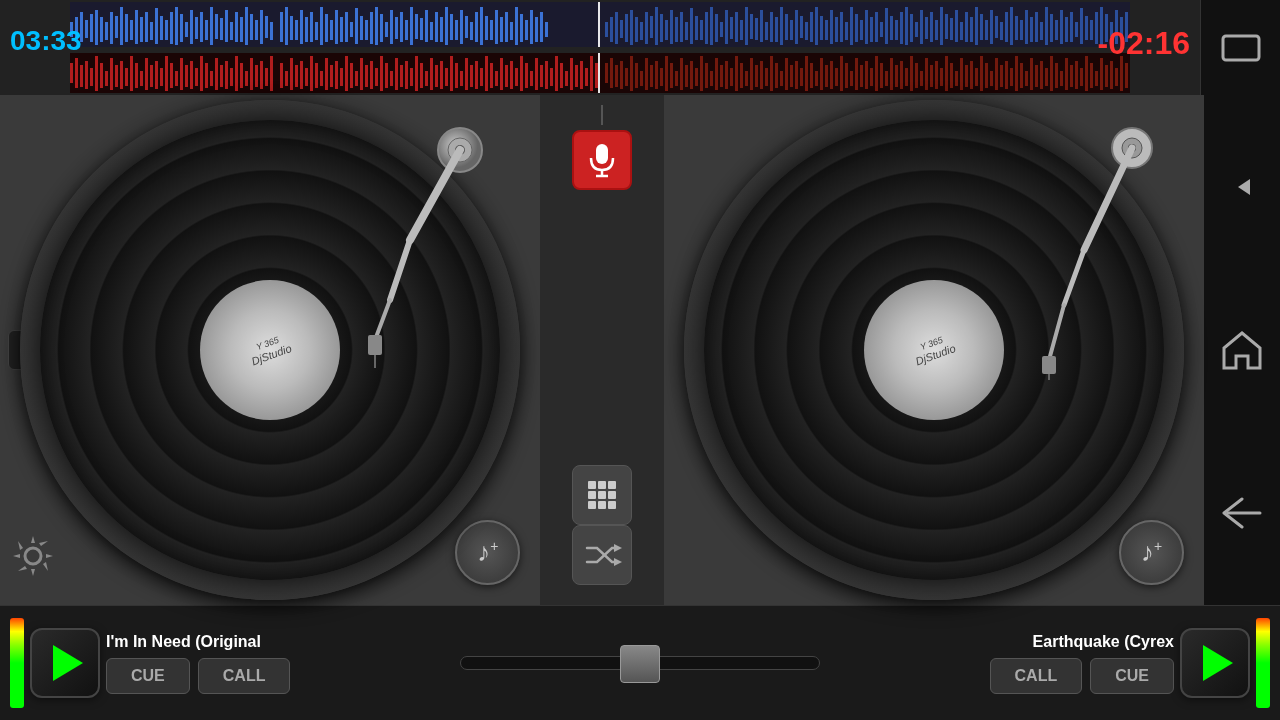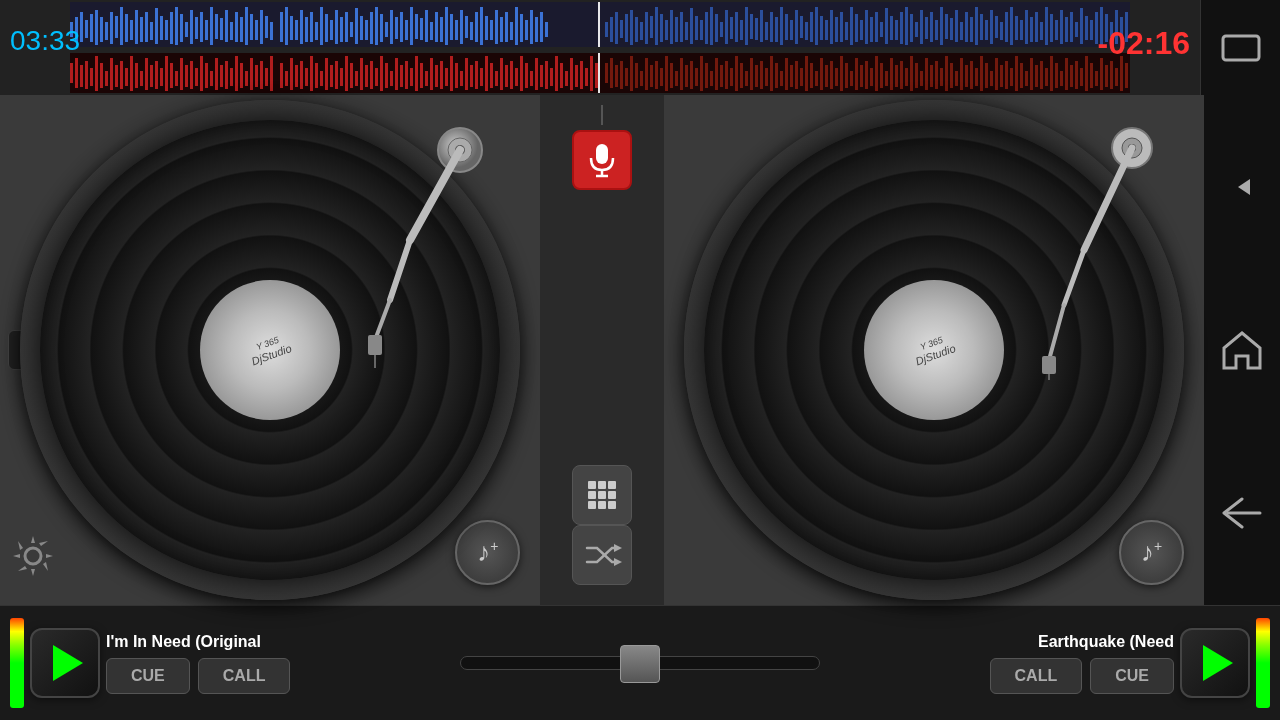--- a/index.html
+++ b/index.html
@@ -12,21 +12,21 @@
       display: flex;
       flex-direction: column;
     }
 
     .time-left {
       position: absolute;
       left: 10px;
       top: 25px;
       color: #00bfff;
       font-size: 28px;
-      font-weight: normal;
+      font-weight: bold;
       z-index: 10;
     }
 
     .time-right {
       position: absolute;
       right: 10px;
       top: 25px;
       color: #ff3333;
       font-size: 32px;
       font-weight: bold;
@@ -983,21 +983,21 @@
 
   <div class="crossfader-area">
     <div class="crossfader-track">
       <div class="crossfader-handle"></div>
     </div>
   </div>
 
   <div class="deck-right">
 
     <div class="track-info" style="align-items:flex-end;">
-      <span class="track-name">Earthquake (Need</span>
+      <span class="track-name">Earthquake (Cyrex</span>
       <div class="track-buttons">
         <button class="call-btn">CALL</button>
         <button class="cue-btn">CUE</button>
       </div>
     </div>
 
     <div class="play-button-large">
       <div class="play-triangle"></div>
     </div>
 

